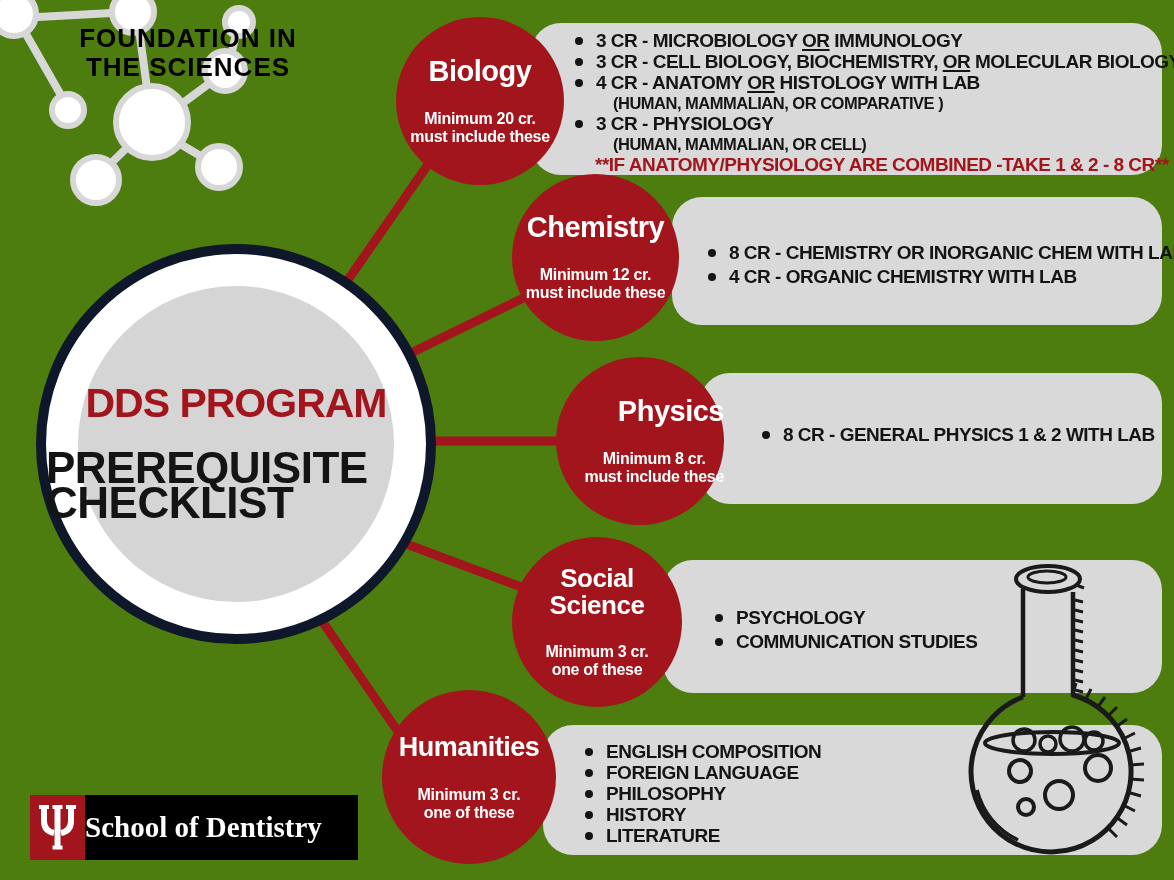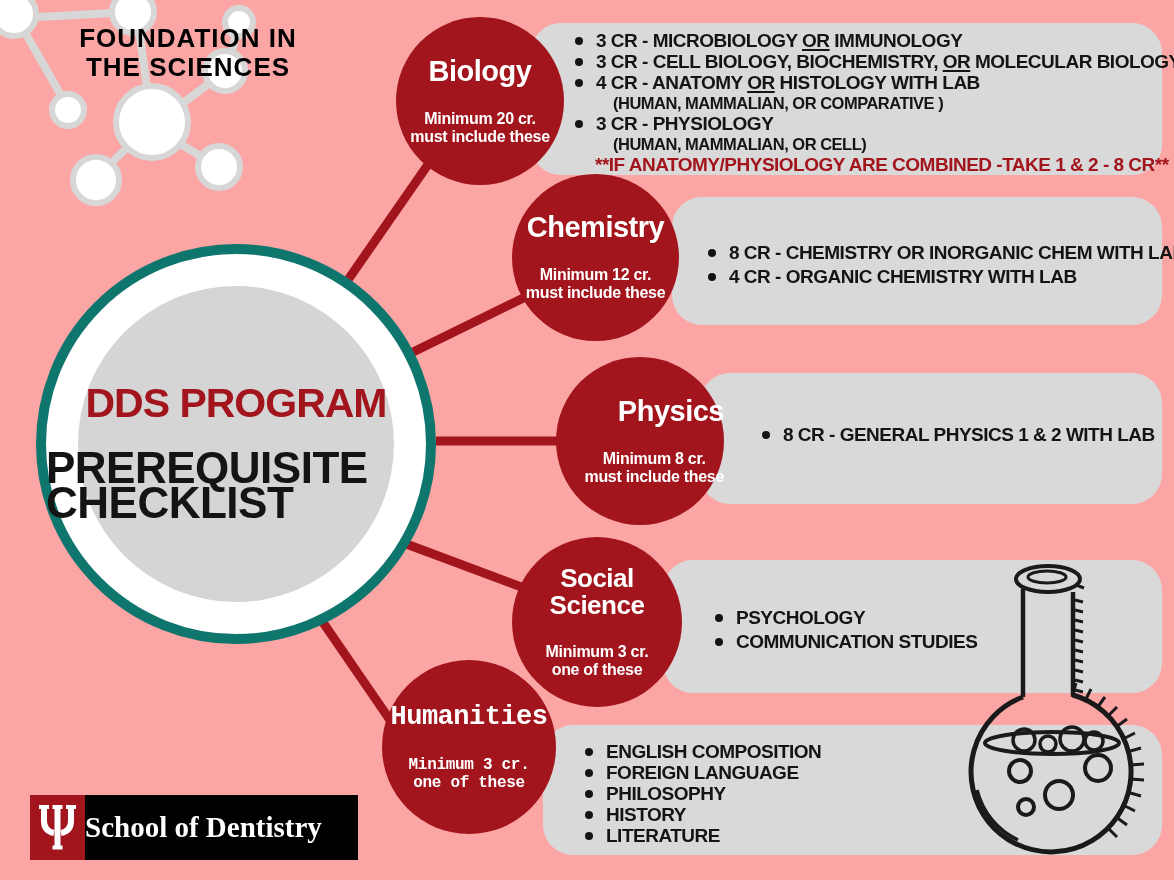--- a/index.html
+++ b/index.html
@@ -1,16 +1,16 @@
 <!DOCTYPE html>
 <html><head>
 <meta charset="utf-8">
 <style>
   html,body{margin:0;padding:0;background:#fff;}
-  #stage{position:relative;width:1174px;height:880px;background:#fca5a5;overflow:hidden;
+  #stage{position:relative;width:1174px;height:880px;background:#4d7c0f;overflow:hidden;
          font-family:"Liberation Sans",sans-serif;}
   svg{display:block;}
 
   
   .box{position:absolute;background:#D9D9D9;border-radius:30px;box-sizing:border-box;z-index:1;}
   #box-bio{left:531px;top:23px;width:631px;height:152px;padding:7px 0 12px 44px;}
   #box-chem{left:672px;top:197px;width:490px;height:128px;padding:44px 0 0 36px;}
   #box-phys{left:700px;top:373px;width:462px;height:131px;padding:50px 8px 0 62px;}
   #box-soc{left:663px;top:560px;width:499px;height:133px;padding:46px 0 0 52px;}
   #box-hum{left:543px;top:725px;width:619px;height:130px;padding:16px 0 0 42px;}
@@ -23,38 +23,38 @@
   .row.note{height:22px;margin-left:20px;}
   .row.note .txt{color:#A2151D;font-size:19px;}
   .row24{height:24px;}
   .u{text-decoration:underline;text-underline-offset:2px;text-decoration-thickness:2px;}
 
   
   #connectors{position:absolute;left:0;top:0;z-index:2;pointer-events:none;}
 
   
   #hub{position:absolute;left:36px;top:244px;width:400px;height:400px;border-radius:50%;
-       background:#fff;border:10px solid #0f766e;box-sizing:border-box;z-index:3;}
+       background:#fff;border:10px solid #0f172a;box-sizing:border-box;z-index:3;}
   #hub-gray{position:absolute;inset:32px;border-radius:50%;background:#D5D5D5;}
   #hub .dds{position:absolute;left:0;top:126px;width:100%;text-align:center;
             font-size:41px;font-weight:bold;letter-spacing:-1px;color:#A2151D;}
   #hub .prq{position:absolute;left:0;top:196px;width:100%;text-align:left;
             font-size:44px;line-height:35px;font-weight:bold;letter-spacing:-0.5px;color:#141414;}
 
   
   .bubble{position:absolute;border-radius:50%;background:#A2151D;color:#fff;z-index:4;
           display:flex;flex-direction:column;align-items:center;justify-content:center;text-align:center;}
   .bubble .title{font-weight:bold;font-size:29px;line-height:29px;letter-spacing:-0.5px;}
   .bubble .min{font-weight:bold;font-size:16px;line-height:18px;margin-top:24px;letter-spacing:-0.3px;}
   #c-bio{left:396px;top:17px;width:168px;height:168px;}
   #c-chem{left:512px;top:174px;width:167px;height:167px;}
   #c-phys{left:556px;top:357px;width:168px;height:168px;align-items:flex-end;}
   #c-soc{left:512px;top:537px;width:170px;height:170px;}
   #c-soc .title{font-size:26px;line-height:27px;}
-  #c-hum{left:382px;top:660px;width:174px;height:174px;font-family:Liberation Mono, monospace;}
+  #c-hum{left:382px;top:690px;width:174px;height:174px;}
   #c-hum .title{font-size:27px;}
 
   
   #molecule{position:absolute;left:0;top:0;z-index:0;}
   #headline{position:absolute;left:38px;top:24px;width:300px;text-align:center;z-index:2;
             font-size:26px;line-height:29px;font-weight:bold;letter-spacing:1px;color:#000;}
 
   
   #iu-block{position:absolute;left:30px;top:795px;width:55px;height:65px;background:#A2151D;z-index:5;}
   #banner{position:absolute;left:85px;top:795px;width:273px;height:65px;background:#000;z-index:5;

